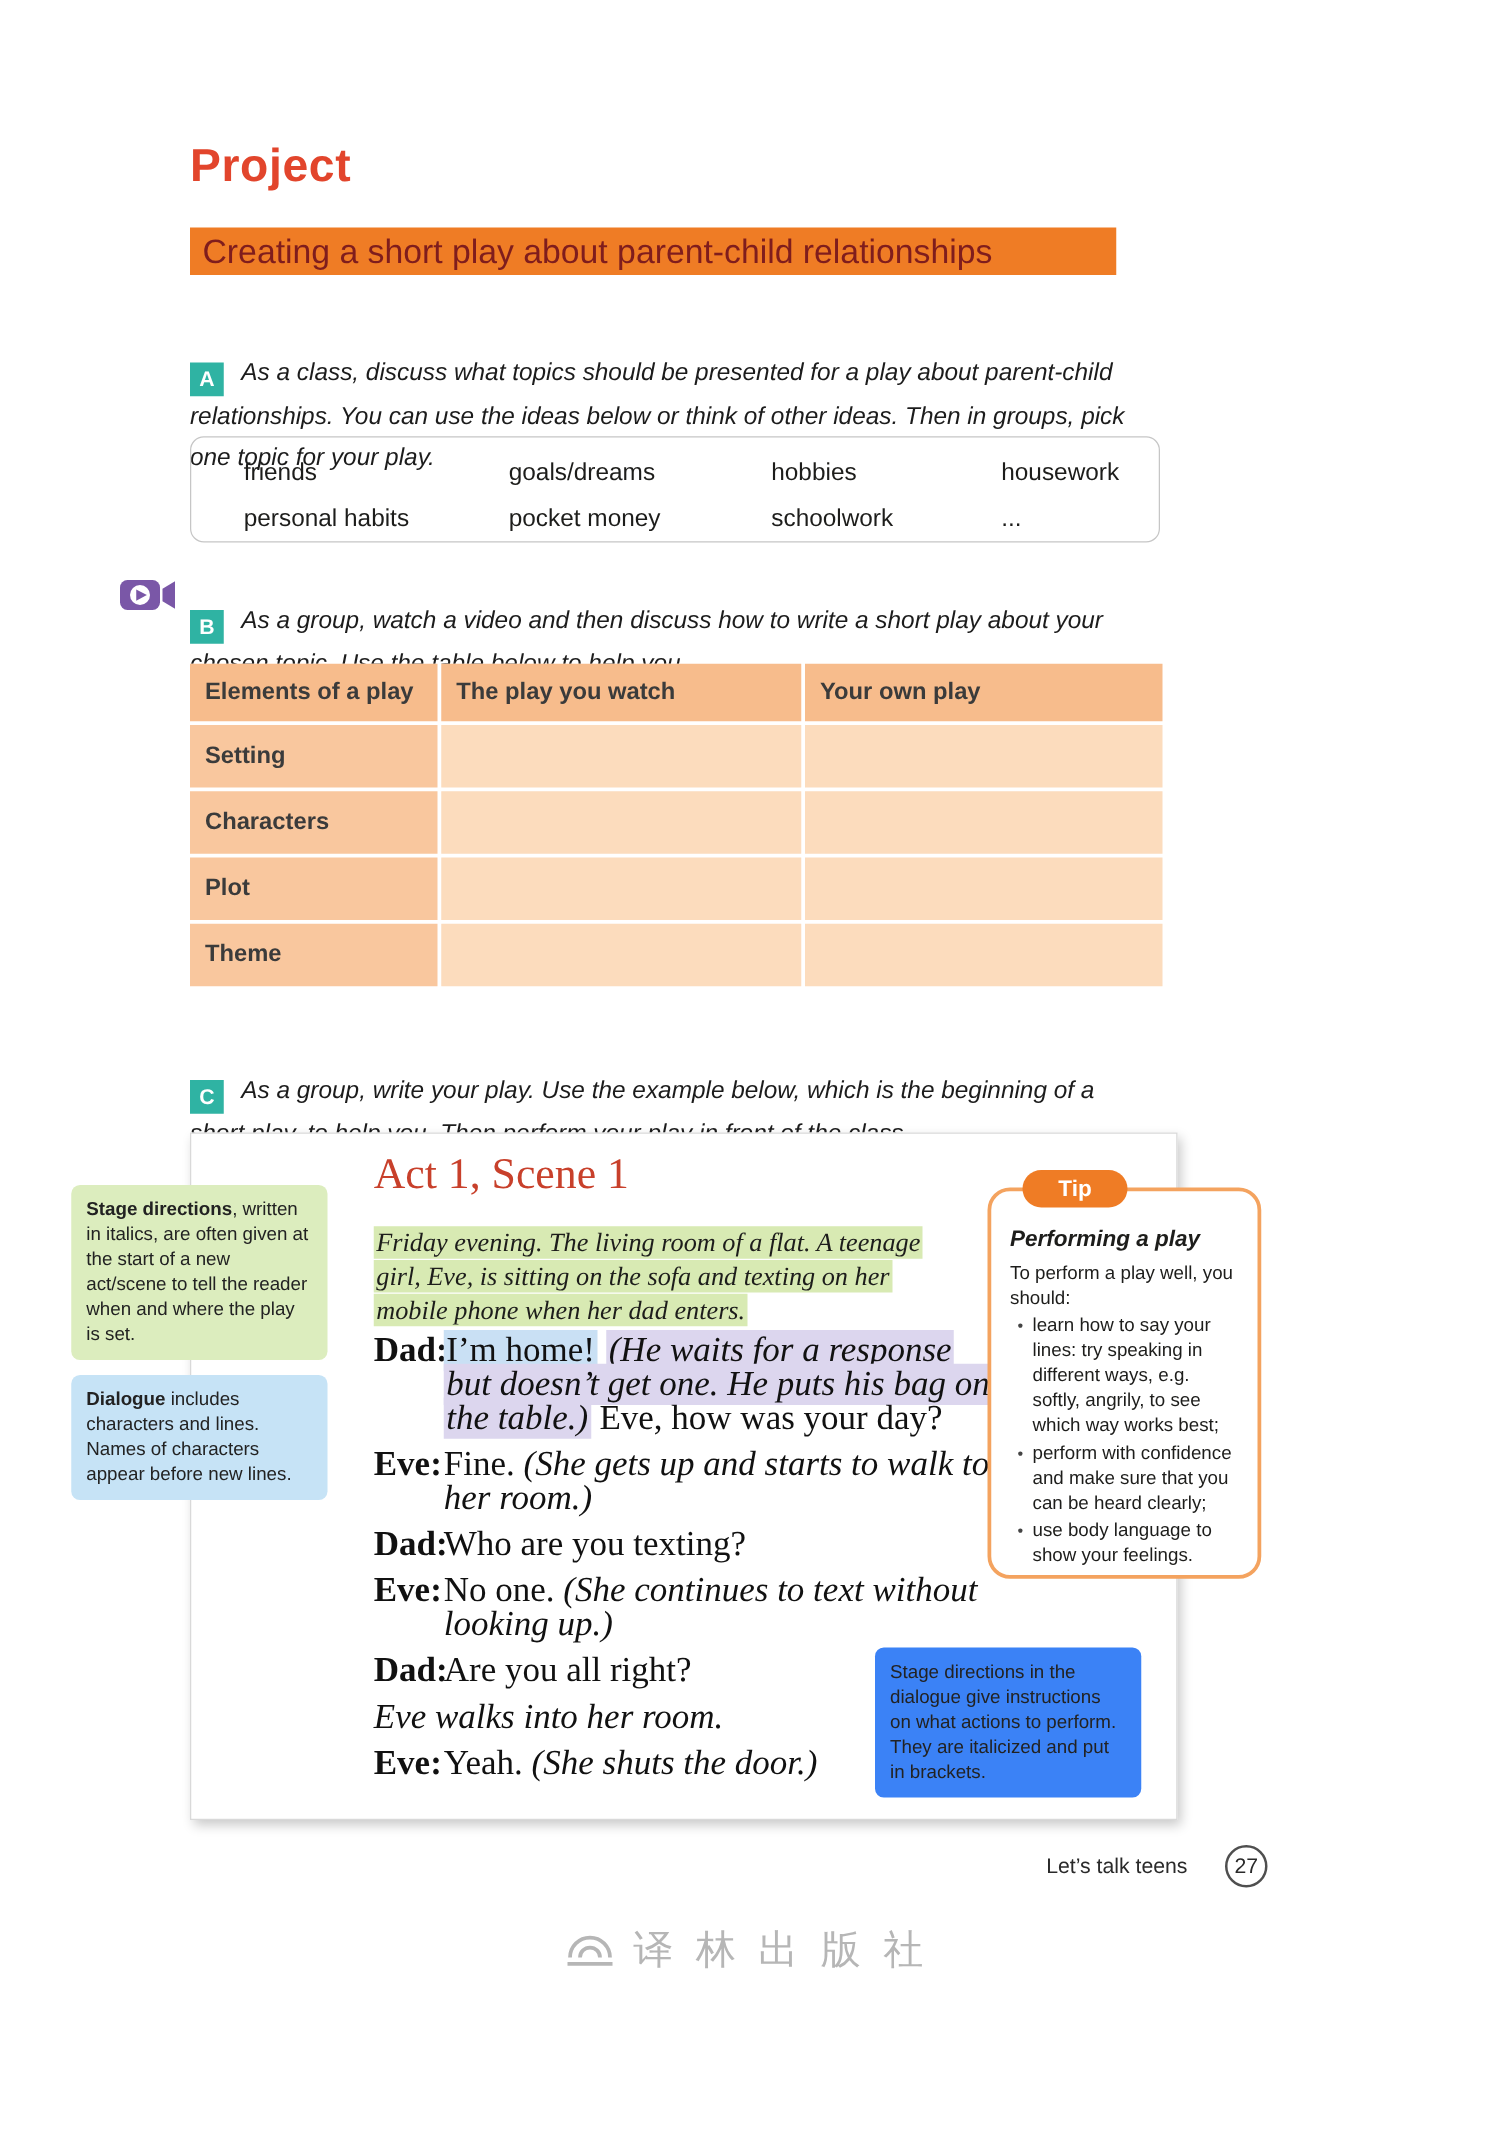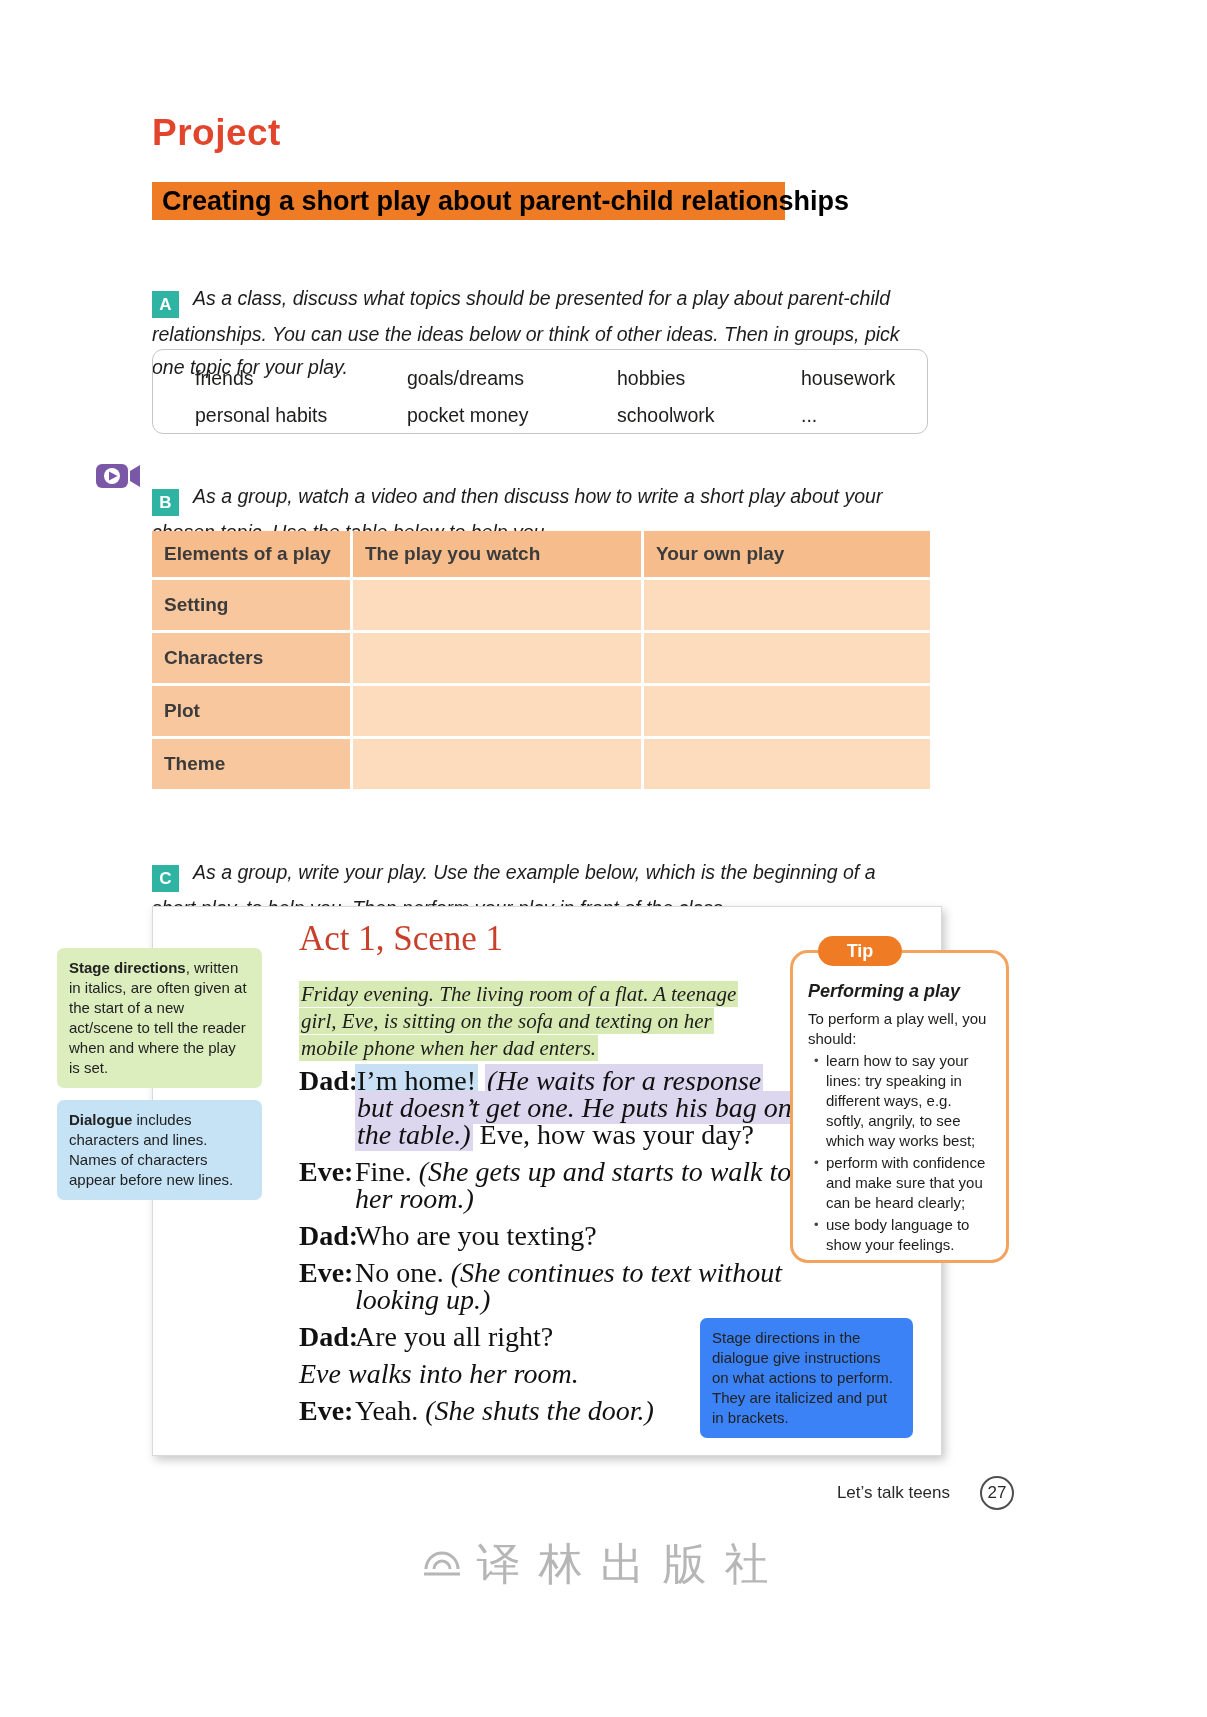--- a/index.html
+++ b/index.html
@@ -6,22 +6,22 @@
   .page{
     position:relative;width:1207px;height:1717px;background:#fff;overflow:hidden;
     font-family:"Liberation Sans", sans-serif;color:#1d1d1b;
   }
   .abs{position:absolute;}
   .it{font-style:italic;}
   .b{font-weight:bold;}
 
   
   .project-title{left:152px;top:112px;font-size:37px;font-weight:bold;color:var(--title-red,#e2452c);letter-spacing:.5px;}
-  .banner{left:152px;top:182px;width:633px;height:38px;background:var(--accent-orange,#ef7c25);
-    color:#000000;font-size:27px;font-weight:bold;line-height:38px;padding-left:10px;box-sizing:border-box;white-space:nowrap;}
+  .banner{left:152px;top:182px;width:741px;height:38px;background:var(--accent-orange,#ef7c25);
+    color:#7f1d1d;font-size:27px;font-weight:normal;line-height:38px;padding-left:10px;box-sizing:border-box;white-space:nowrap;}
 
   
   .task{width:760px;font-size:19.5px;line-height:33px;color:#1c1c1c;}
   .task .ttext{font-style:italic;}
   .badge{display:inline-block;width:27px;height:27px;background:var(--badge-teal,#2fb3a3);color:#fff;
     font-weight:bold;font-size:17px;text-align:center;line-height:27px;margin-right:14px;
     font-style:normal;vertical-align:-5px;}
   .task-a{left:152px;top:246px;margin-top:36px;}
   .task-b{left:152px;top:460px;}
   .task-c{left:152px;top:836px;}
@@ -75,21 +75,21 @@
   .tip-box li{position:relative;padding-left:12px;margin-bottom:2px;}
   .tip-box li::before{content:"\2022";position:absolute;left:0;top:0;font-size:13px;color:#444;}
 
   
   .footer-lesson{left:780px;top:1483px;width:170px;text-align:right;font-size:17px;color:#2a2a2a;}
   .page-circle{left:980px;top:1476px;width:34px;height:34px;border:2px solid #4f4f4f;border-radius:50%;
     box-sizing:border-box;text-align:center;line-height:30px;font-size:17px;color:#2a2a2a;}
 
   
   .watermark{left:0;top:1535px;width:100%;text-align:center;color:#b6b6b6;
-    font-family:"Liberation Serif",serif;font-size:44px;letter-spacing:18px;}
+    font-family:"Liberation Serif",serif;font-size:32px;letter-spacing:18px;}
   .watermark .wm-inner{display:inline-flex;align-items:center;gap:14px;}
 </style>
 </head>
 <body>
 
 <div class="page">
 
   <div class="abs project-title">Project</div>
 
   <div class="abs banner">Creating a short play about parent-child relationships</div>

